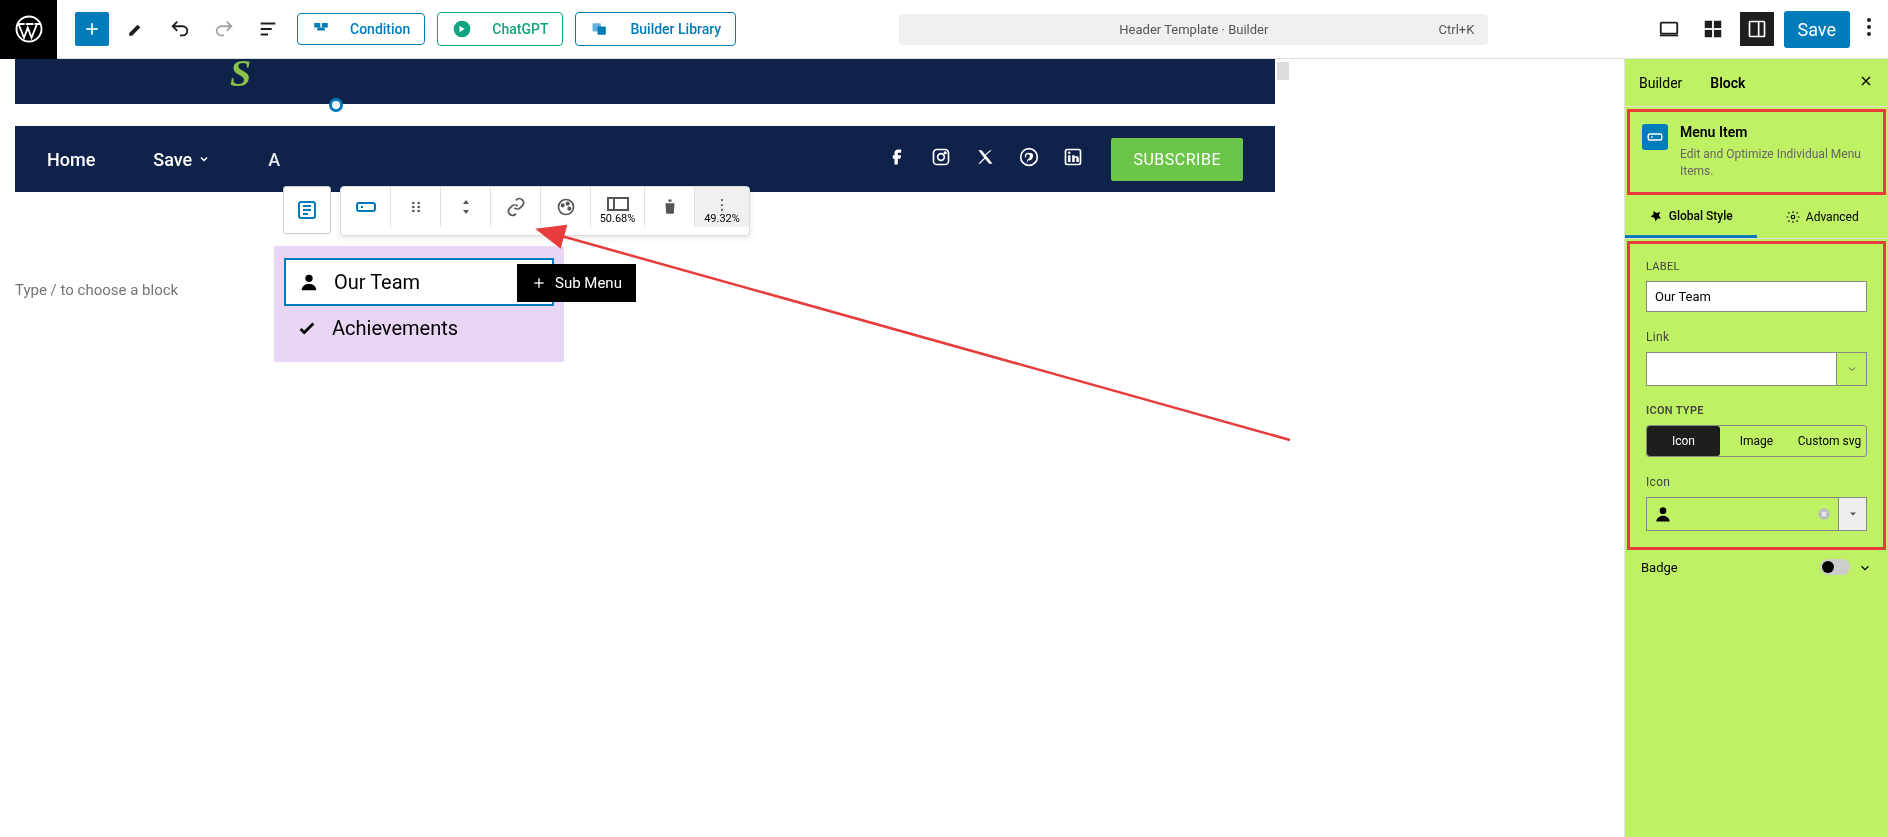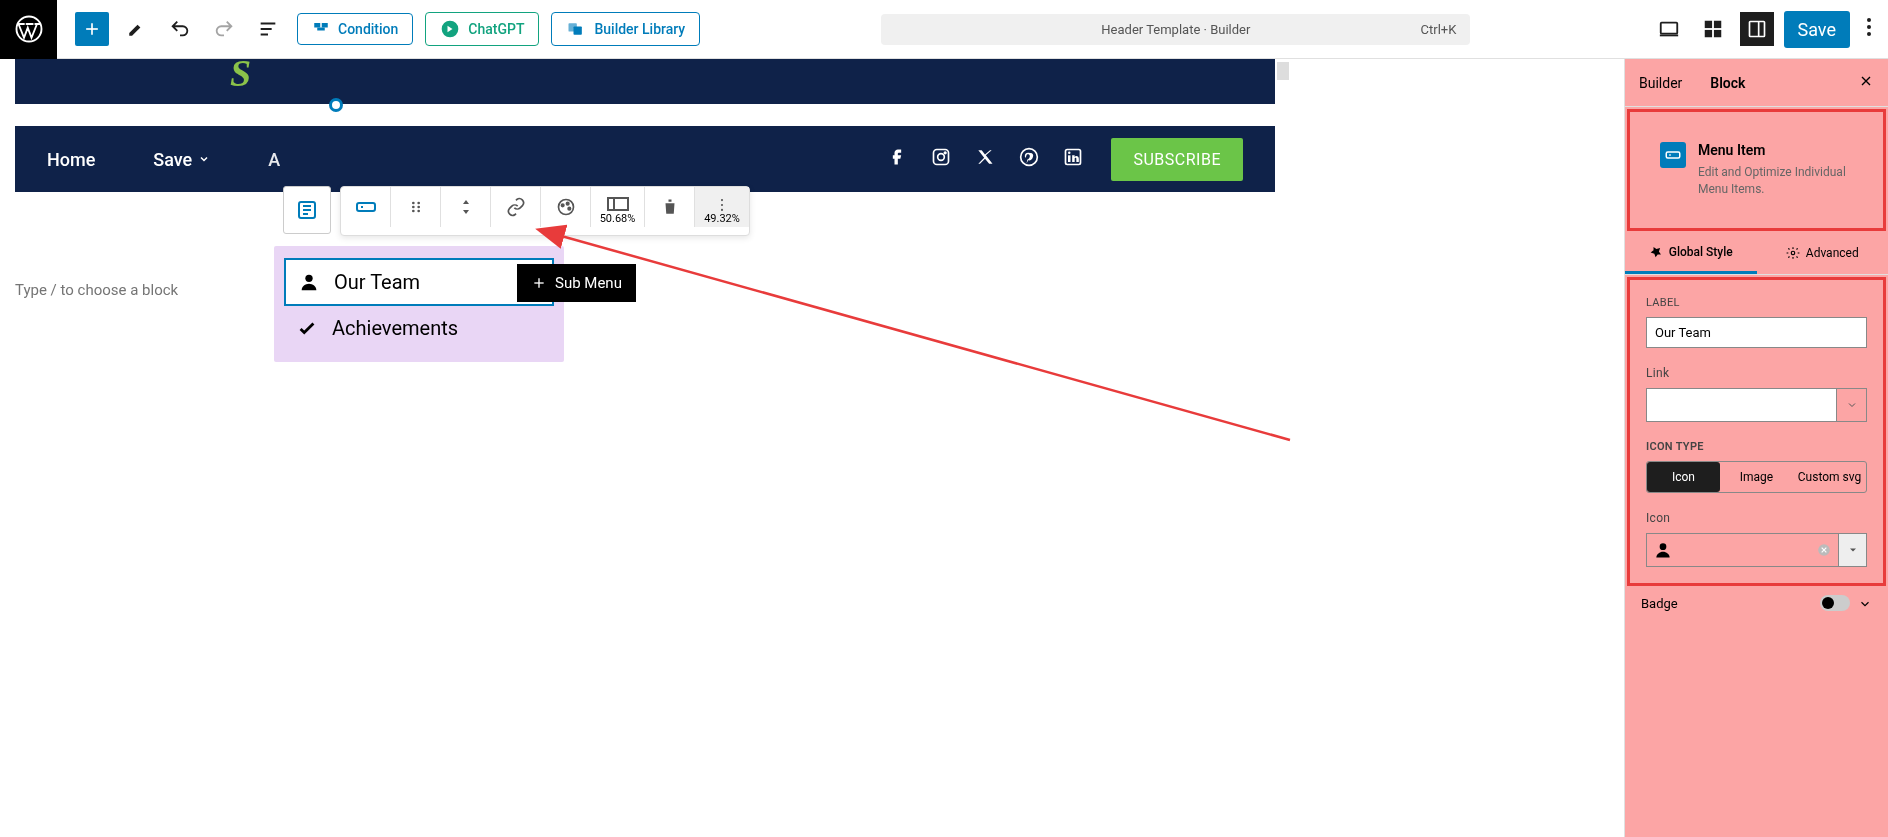--- a/index.html
+++ b/index.html
@@ -4,21 +4,21 @@
 <style>
 * { box-sizing: border-box; margin: 0; padding: 0; font-family: -apple-system, BlinkMacSystemFont, "Segoe UI", Roboto, sans-serif; }
 body { background: #fff; width: 1888px; height: 837px; overflow: hidden; position: relative; }
 
 
 .top-toolbar { height: 59px; display: flex; align-items: center; background: #fff; border-bottom: 1px solid #e0e0e0; }
 .wp-logo { width: 57px; height: 59px; background: #000; display: flex; align-items: center; justify-content: center; color: #fff; }
 .wp-logo svg { width: 30px; height: 30px; }
 .add-btn { width: 34px; height: 34px; background: #007cba; display: flex; align-items: center; justify-content: center; margin-left: 18px; border-radius: 2px; cursor: pointer; }
 .tool-icon { width: 34px; height: 34px; display: flex; align-items: center; justify-content: center; margin-left: 10px; cursor: pointer; color: #1e1e1e; }
-.pill-btn { display: flex; align-items: center; gap: 8px; border: 1px solid #007cba; border-radius: 4px; padding: 6px 14px; margin-left: 12px; color: #007cba; cursor: pointer; font-size: 14px; font-weight: 500; }
+.pill-btn { display: flex; align-items: center; gap: 20px; border: 1px solid #007cba; border-radius: 4px; padding: 6px 14px; margin-left: 12px; color: #007cba; cursor: pointer; font-size: 14px; font-weight: 500; }
 .pill-btn.chatgpt { color: #12a37f; border-color: #12a37f; }
 .title-bar { flex: 1; display: flex; justify-content: center; align-items: center; }
 .title-box { background: #f0f0f0; border-radius: 4px; padding: 8px 220px 8px 220px; display: flex; align-items: center; gap: 140px; font-size: 13px; color: #555; position: relative; }
 .title-box .shortcut { position: absolute; right: 14px; color: #555; font-size: 13px; }
 .right-tools { display: flex; align-items: center; gap: 10px; margin-right: 10px; }
 .square-icon { width: 34px; height: 34px; display: flex; align-items: center; justify-content: center; cursor: pointer; }
 .square-icon.dark { background: #1e1e1e; color: #fff; }
 .save-btn { background: #007cba; color: #fff; padding: 8px 14px; border-radius: 3px; font-size: 18px; cursor: pointer; }
 .more-btn { padding: 0 6px; cursor: pointer; }
 
@@ -49,27 +49,27 @@
 .submenu-item.selected { border: 2px solid #007cba; background: #fff; }
 .submenu-item svg { width: 22px; height: 22px; }
 .sub-menu-btn { position: absolute; top: 205px; left: 517px; background: #000; color: #fff; display: flex; align-items: center; gap: 8px; padding: 10px 14px; font-size: 15px; cursor: pointer; }
 
 .placeholder-text { position: absolute; top: 222px; left: 15px; color: #757575; font-size: 15px; }
 
 
 .scroll-track { position: absolute; top: 62px; left: 1277px; width: 12px; height: 18px; background: #bbb; opacity: 0.5; }
 
 
-.sidebar { position: absolute; top: 59px; right: 0; width: 264px; height: 778px; border-left: 1px solid #e0e0e0; background: #fca5a5; }
+.sidebar { position: absolute; top: 59px; right: 0; width: 264px; height: 778px; border-left: 1px solid #e0e0e0; background: #bef264; }
 .sidebar-tabs { display: flex; height: 48px; border-bottom: 1px solid #e0e0e0; align-items: center; padding: 0 14px; }
 .sidebar-tab { font-size: 14px; margin-right: 28px; cursor: pointer; padding: 14px 0; }
 .sidebar-tab.active { font-weight: 600; }
 .close-sidebar { margin-left: auto; cursor: pointer; }
 
-.block-info { padding: 30px; display: flex; gap: 12px; border: 3px solid #e83b3b; margin: 2px; }
+.block-info { padding: 12px; display: flex; gap: 12px; border: 3px solid #e83b3b; margin: 2px; }
 .block-info-icon { width: 26px; height: 26px; background: #007cba; border-radius: 3px; display: flex; align-items: center; justify-content: center; flex-shrink: 0; }
 .block-info-title { font-size: 14px; font-weight: 600; margin-bottom: 6px; }
 .block-info-desc { font-size: 12px; color: #666; line-height: 1.4; }
 
 .style-tabs { display: flex; border-bottom: 1px solid #e0e0e0; }
 .style-tab { flex: 1; padding: 12px; text-align: center; font-size: 12px; cursor: pointer; display: flex; align-items: center; justify-content: center; gap: 6px; }
 .style-tab.active { border-bottom: 3px solid #007cba; font-weight: 500; }
 
 .panel { padding: 16px; border: 3px solid #e83b3b; margin: 2px 2px 0; }
 .panel-label { font-size: 11px; color: #444; letter-spacing: 0.3px; margin-bottom: 8px; text-transform: uppercase; }

